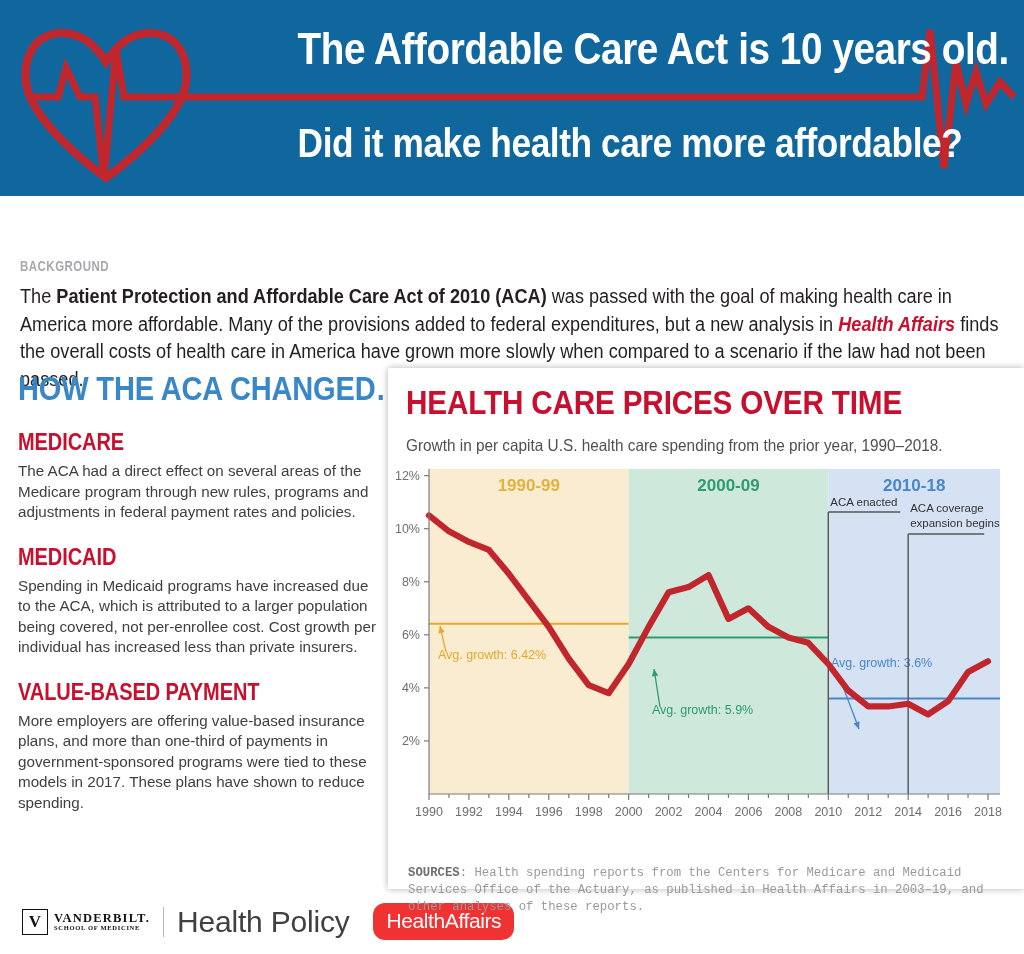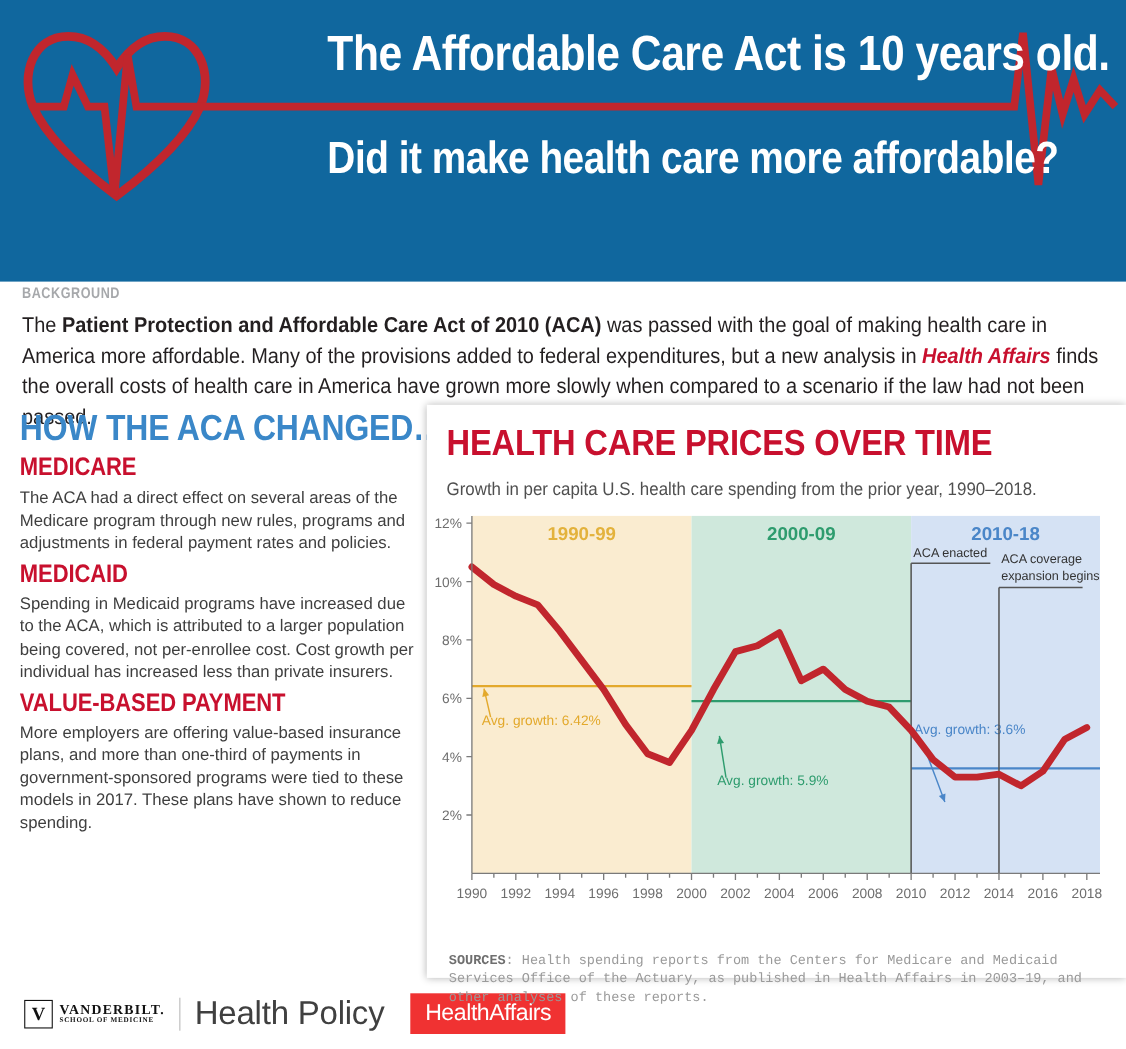--- a/index.html
+++ b/index.html
@@ -5,21 +5,21 @@
   html,body{margin:0;padding:0;}
   body{
     width:1024px;height:954px;
     background:#ffffff;
     font-family:"Liberation Sans", sans-serif;
     overflow:hidden;
     position:relative;
   }
   
   .header{
-    position:absolute;left:0;top:0;width:1024px;height:256px;
+    position:absolute;left:0;top:0;width:1024px;height:196px;
     background:#10679e;
     overflow:hidden;
   }
   .header-svg{position:absolute;left:0;top:0;}
   .header-titles{
     position:absolute;left:250px;top:18px;width:680px;
     text-align:center;
   }
   .hd-line1, .hd-line2{
     color:#ffffff;
@@ -54,21 +54,21 @@
   
   .leftcol{position:absolute;left:18px;top:370px;width:360px;}
   .left-h1{
     color:#3a87c8;
     font-size:33px;font-weight:bold;
     font-family:"Liberation Sans Narrow","Liberation Sans",sans-serif;
     letter-spacing:-0.2px;
     transform:scaleX(0.88);transform-origin:left center;
     white-space:nowrap;
   }
-  .sect{margin-top:3px;}
+  .sect{margin-top:21px;}
   .sect-h{
     color:#c8102e;font-size:23px;font-weight:bold;
     font-family:"Liberation Sans Narrow","Liberation Sans",sans-serif;
     letter-spacing:-0.1px;
     transform:scaleX(0.87);transform-origin:left center;
     white-space:nowrap;
   }
   .sect-p{
     margin-top:5px;
     color:#3f3f3f;font-size:15.2px;line-height:1.35;
@@ -83,21 +83,21 @@
     font-family:"Liberation Serif",serif;font-weight:bold;font-size:17px;color:#111;
     line-height:1;
   }
   .vu-text{margin-left:6px;line-height:1.02;}
   .vu-t1{font-family:"Liberation Serif",serif;font-weight:bold;font-size:12.5px;letter-spacing:1.2px;color:#111;}
   .vu-t2{font-family:"Liberation Serif",serif;font-weight:bold;font-size:6.5px;letter-spacing:0.7px;color:#111;}
   .vdiv{width:1px;height:30px;background:#b9b9b9;margin:0 13px;}
   .hp-text{font-size:30px;color:#404040;letter-spacing:-0.2px;}
   .ha-badge{
     margin-left:24px;background:#f03232;color:#fff;
-    padding:6px 13px 7px 13px;font-size:21px;letter-spacing:-0.4px;
+    padding:6px 13px 7px 13px;font-size:21px;letter-spacing:-0.4px;border-radius:12px;
   }
 
   
   .panel{
     position:absolute;left:388px;top:368px;width:636px;height:521px;
     background:#ffffff;
     box-shadow:0 0 7px rgba(0,0,0,0.30);
   }
   .panel-title{
     position:absolute;left:18px;top:16px;

